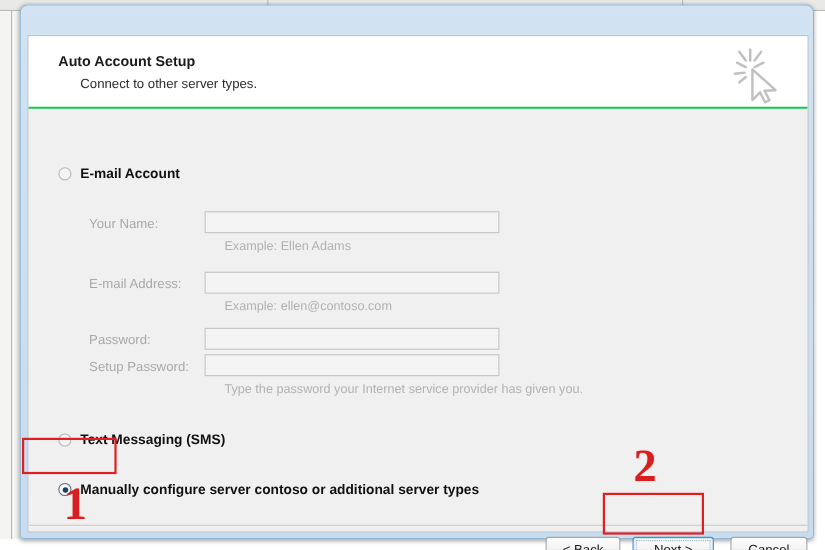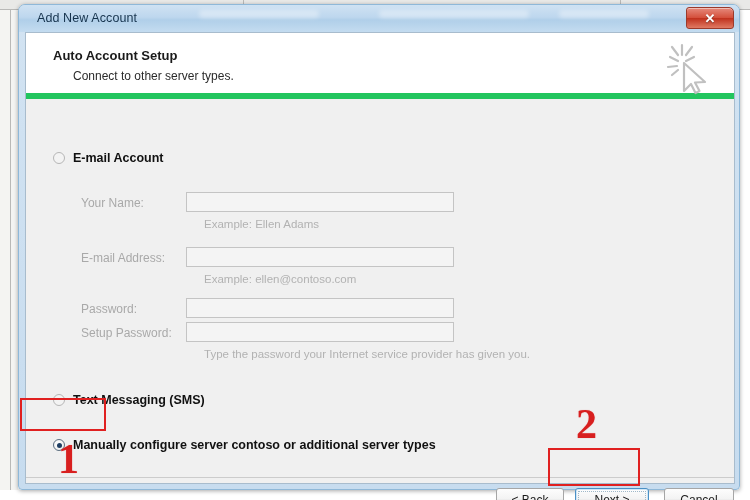--- a/index.html
+++ b/index.html
@@ -113,21 +113,21 @@
     border: 1px solid #a8bccd;
     box-sizing: border-box;
   }
 
   .header-panel {
     position: absolute;
     left: 0; top: 0;
     width: 100%;
     height: 66px;
     background: #ffffff;
-    border-bottom: 6px solid #22c55e;
+    border-bottom: 2px solid #22c55e;
     box-sizing: border-box;
   }
   .header-title {
     position: absolute;
     left: 27px;
     top: 15px;
     font-size: 13px;
     font-weight: bold;
     color: #1a1a1a;
   }
@@ -283,29 +283,20 @@
   <div class="bg-strip" style="left:0;top:0;width:750px;height:10px;"></div>
   <div class="bg-line" style="left:0;top:9px;width:750px;height:1px;"></div>
   <div class="bg-line" style="left:243px;top:0;width:1px;height:10px;"></div>
   <div class="bg-line" style="left:620px;top:0;width:1px;height:10px;"></div>
   <div class="bg-strip" style="left:0;top:10px;width:18px;height:480px;background:#f4f4f2;"></div>
   <div class="bg-line" style="left:10px;top:10px;width:1px;height:480px;"></div>
   <span class="bg-text" style="left:-1px;top:12px;padding-left:28px;">ne</span>
 
   <div id="dialog">
 
-    <div class="titlebar">
-      <div class="title-smudge" style="left:180px;width:120px;"></div>
-      <div class="title-smudge" style="left:360px;width:150px;"></div>
-      <div class="title-smudge" style="left:540px;width:90px;"></div>
-      <span class="title">Add New Account</span>
-      <div class="close-btn">
-        <span class="x">✕</span>
-      </div>
-    </div>
 
     <div class="sheet">
 
       <div class="header-panel">
         <span class="header-title">Auto Account Setup</span>
         <span class="header-sub">Connect to other server types.</span>
 
         <svg class="wm-icon" viewBox="0 0 56 56">
           <g stroke="#bdbdbd" stroke-width="2.2" stroke-linecap="round" fill="none">
             <line x1="22" y1="4" x2="22" y2="14"></line>

